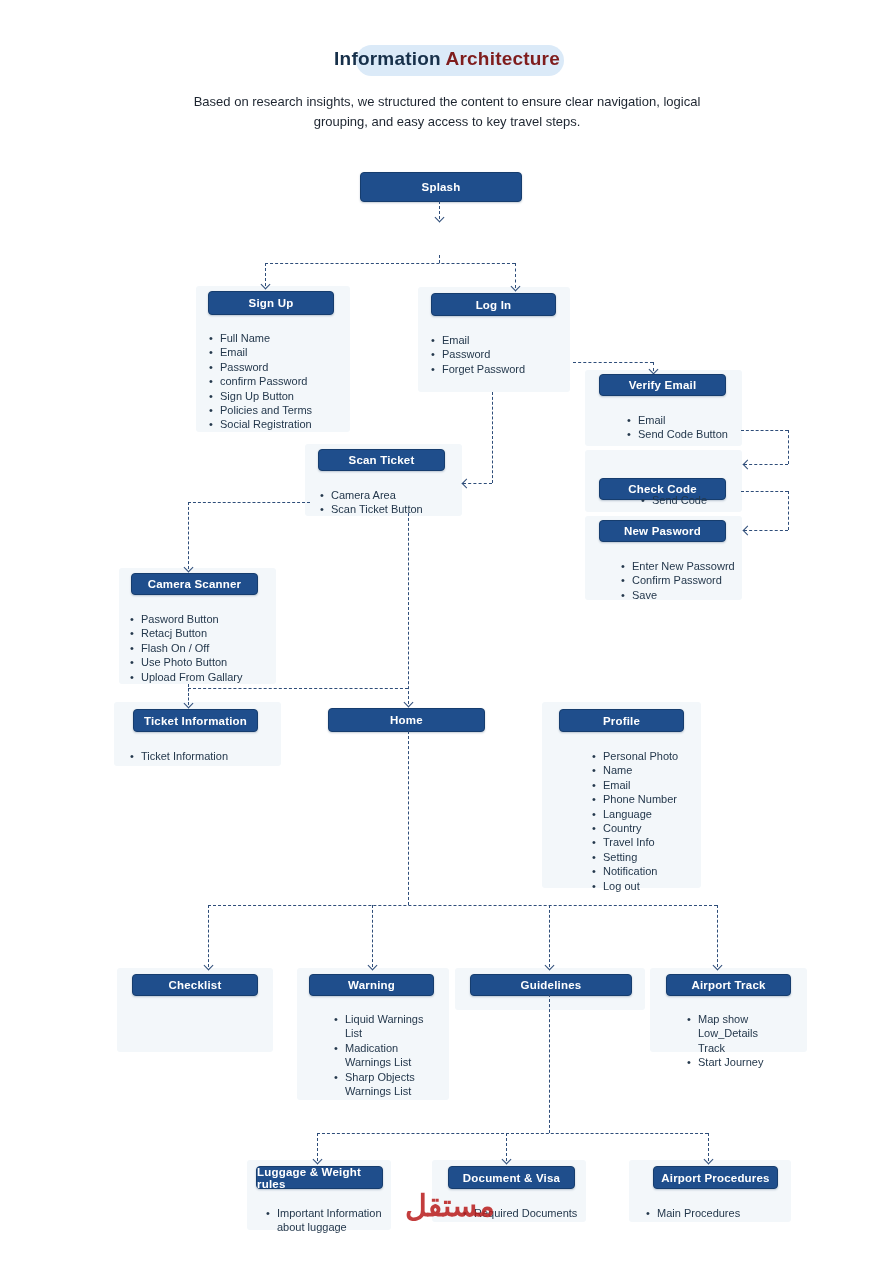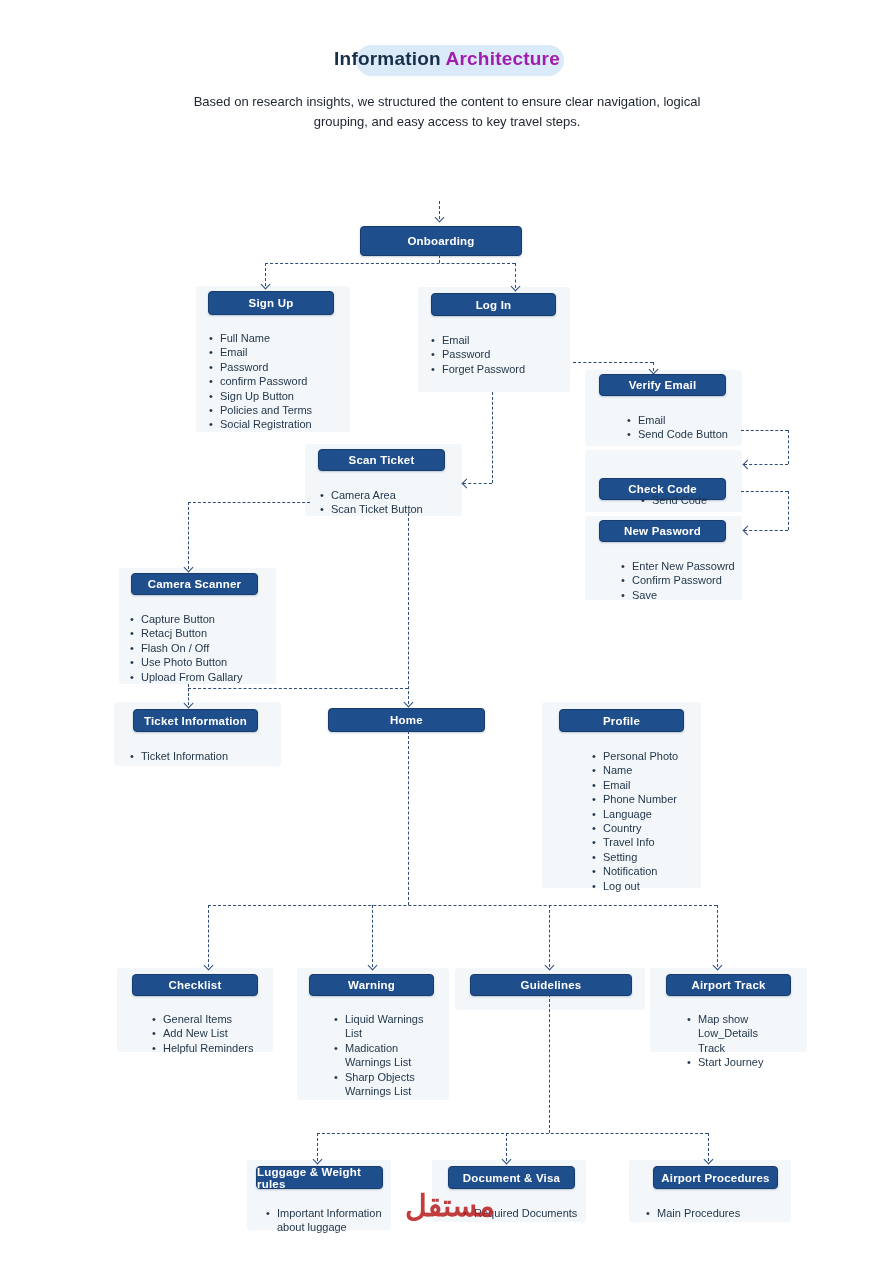--- a/index.html
+++ b/index.html
@@ -1,21 +1,21 @@
 <!DOCTYPE html>
 <html><head>
 <meta charset="utf-8">
 <style>
   html,body{margin:0;padding:0;background:#ffffff;}
   #canvas{position:relative;width:894px;height:1280px;background:#ffffff;overflow:hidden;
           font-family:"Liberation Sans", sans-serif;}
   
   .title-pill{position:absolute;left:356px;top:45px;width:208px;height:31px;background:#dbeaf8;border-radius:16px;}
   .title{position:absolute;left:0;top:48px;width:894px;text-align:center;font-size:19px;font-weight:700;color:#17304a;letter-spacing:.2px;}
-  .title .accent{color:#a21caf;}
+  .title .accent{color:#7f1d1d;}
   .subtitle{position:absolute;left:177px;top:92px;width:540px;text-align:center;font-size:13px;line-height:1.55;color:#1d2530;}
   
   .panel{position:absolute;background:#f3f7fa;border-radius:3px;}
   .nbox{position:absolute;background:#1f4e8c;border:1px solid #163d6e;border-radius:4px;color:#ffffff;
         font-size:11.5px;font-weight:700;display:flex;align-items:center;justify-content:center;
         box-shadow:0 1px 2px rgba(20,50,90,.25);letter-spacing:.2px;}
   
   ul.blist{position:absolute;margin:7px;padding:0;list-style:none;font-size:11px;color:#24384c;line-height:14.4px;}
   ul.blist li{position:relative;padding-left:11px;}
   ul.blist li::before{content:"•";position:absolute;left:0;top:0;color:#24384c;}
@@ -52,22 +52,22 @@
   <div class="panel" style="left:114px;top:702px;width:167px;height:64px"></div>
   <div class="panel" style="left:542px;top:702px;width:159px;height:186px"></div>
   <div class="panel" style="left:117px;top:968px;width:156px;height:84px"></div>
   <div class="panel" style="left:297px;top:968px;width:152px;height:132px"></div>
   <div class="panel" style="left:455px;top:968px;width:190px;height:42px"></div>
   <div class="panel" style="left:650px;top:968px;width:157px;height:84px"></div>
   <div class="panel" style="left:247px;top:1160px;width:144px;height:70px"></div>
   <div class="panel" style="left:432px;top:1160px;width:154px;height:62px"></div>
   <div class="panel" style="left:629px;top:1160px;width:162px;height:62px"></div>
 
-  <div class="nbox" style="left:360px;top:226px;width:160px;height:28px">
-      <span>Onboarding</span>
+  <div class="nbox" style="left:360px;top:172px;width:160px;height:28px">
+      <span>Splash</span>
     </div>
   <div class="nbox" style="left:208px;top:291px;width:124px;height:22px">
       <span>Sign Up</span>
     </div>
   <div class="nbox" style="left:431px;top:293px;width:123px;height:21px">
       <span>Log In</span>
     </div>
   <div class="nbox" style="left:599px;top:374px;width:125px;height:20px">
       <span>Verify Email</span>
     </div>
@@ -138,45 +138,40 @@
   <ul class="blist" style="left:614px;top:552px;width:130px">
     <li>Enter New Passowrd</li>
     <li>Confirm Password</li>
     <li>Save</li>
   </ul>
   <ul class="blist" style="left:313px;top:481px;width:140px">
     <li>Camera Area</li>
     <li>Scan Ticket Button</li>
   </ul>
   <ul class="blist" style="left:123px;top:605px;width:145px">
-    <li>Capture Button</li>
+    <li>Pasword Button</li>
     <li>Retacj Button</li>
     <li>Flash On / Off</li>
     <li>Use Photo Button</li>
     <li>Upload From Gallary</li>
   </ul>
   <ul class="blist" style="left:123px;top:742px;width:150px">
     <li>Ticket Information</li>
   </ul>
   <ul class="blist" style="left:585px;top:742px;width:115px">
     <li>Personal Photo</li>
     <li>Name</li>
     <li>Email</li>
     <li>Phone Number</li>
     <li>Language</li>
     <li>Country</li>
     <li>Travel Info</li>
     <li>Setting</li>
     <li>Notification</li>
     <li>Log out</li>
-  </ul>
-  <ul class="blist" style="left:145px;top:1005px;width:130px">
-    <li>General Items</li>
-    <li>Add New List</li>
-    <li>Helpful Reminders</li>
   </ul>
   <ul class="blist" style="left:327px;top:1005px;width:92px">
     <li>Liquid Warnings List</li>
     <li>Madication Warnings List</li>
     <li>Sharp Objects Warnings List</li>
   </ul>
   <ul class="blist" style="left:680px;top:1005px;width:100px">
     <li>Map show Low_Details Track</li>
     <li>Start Journey</li>
   </ul>

